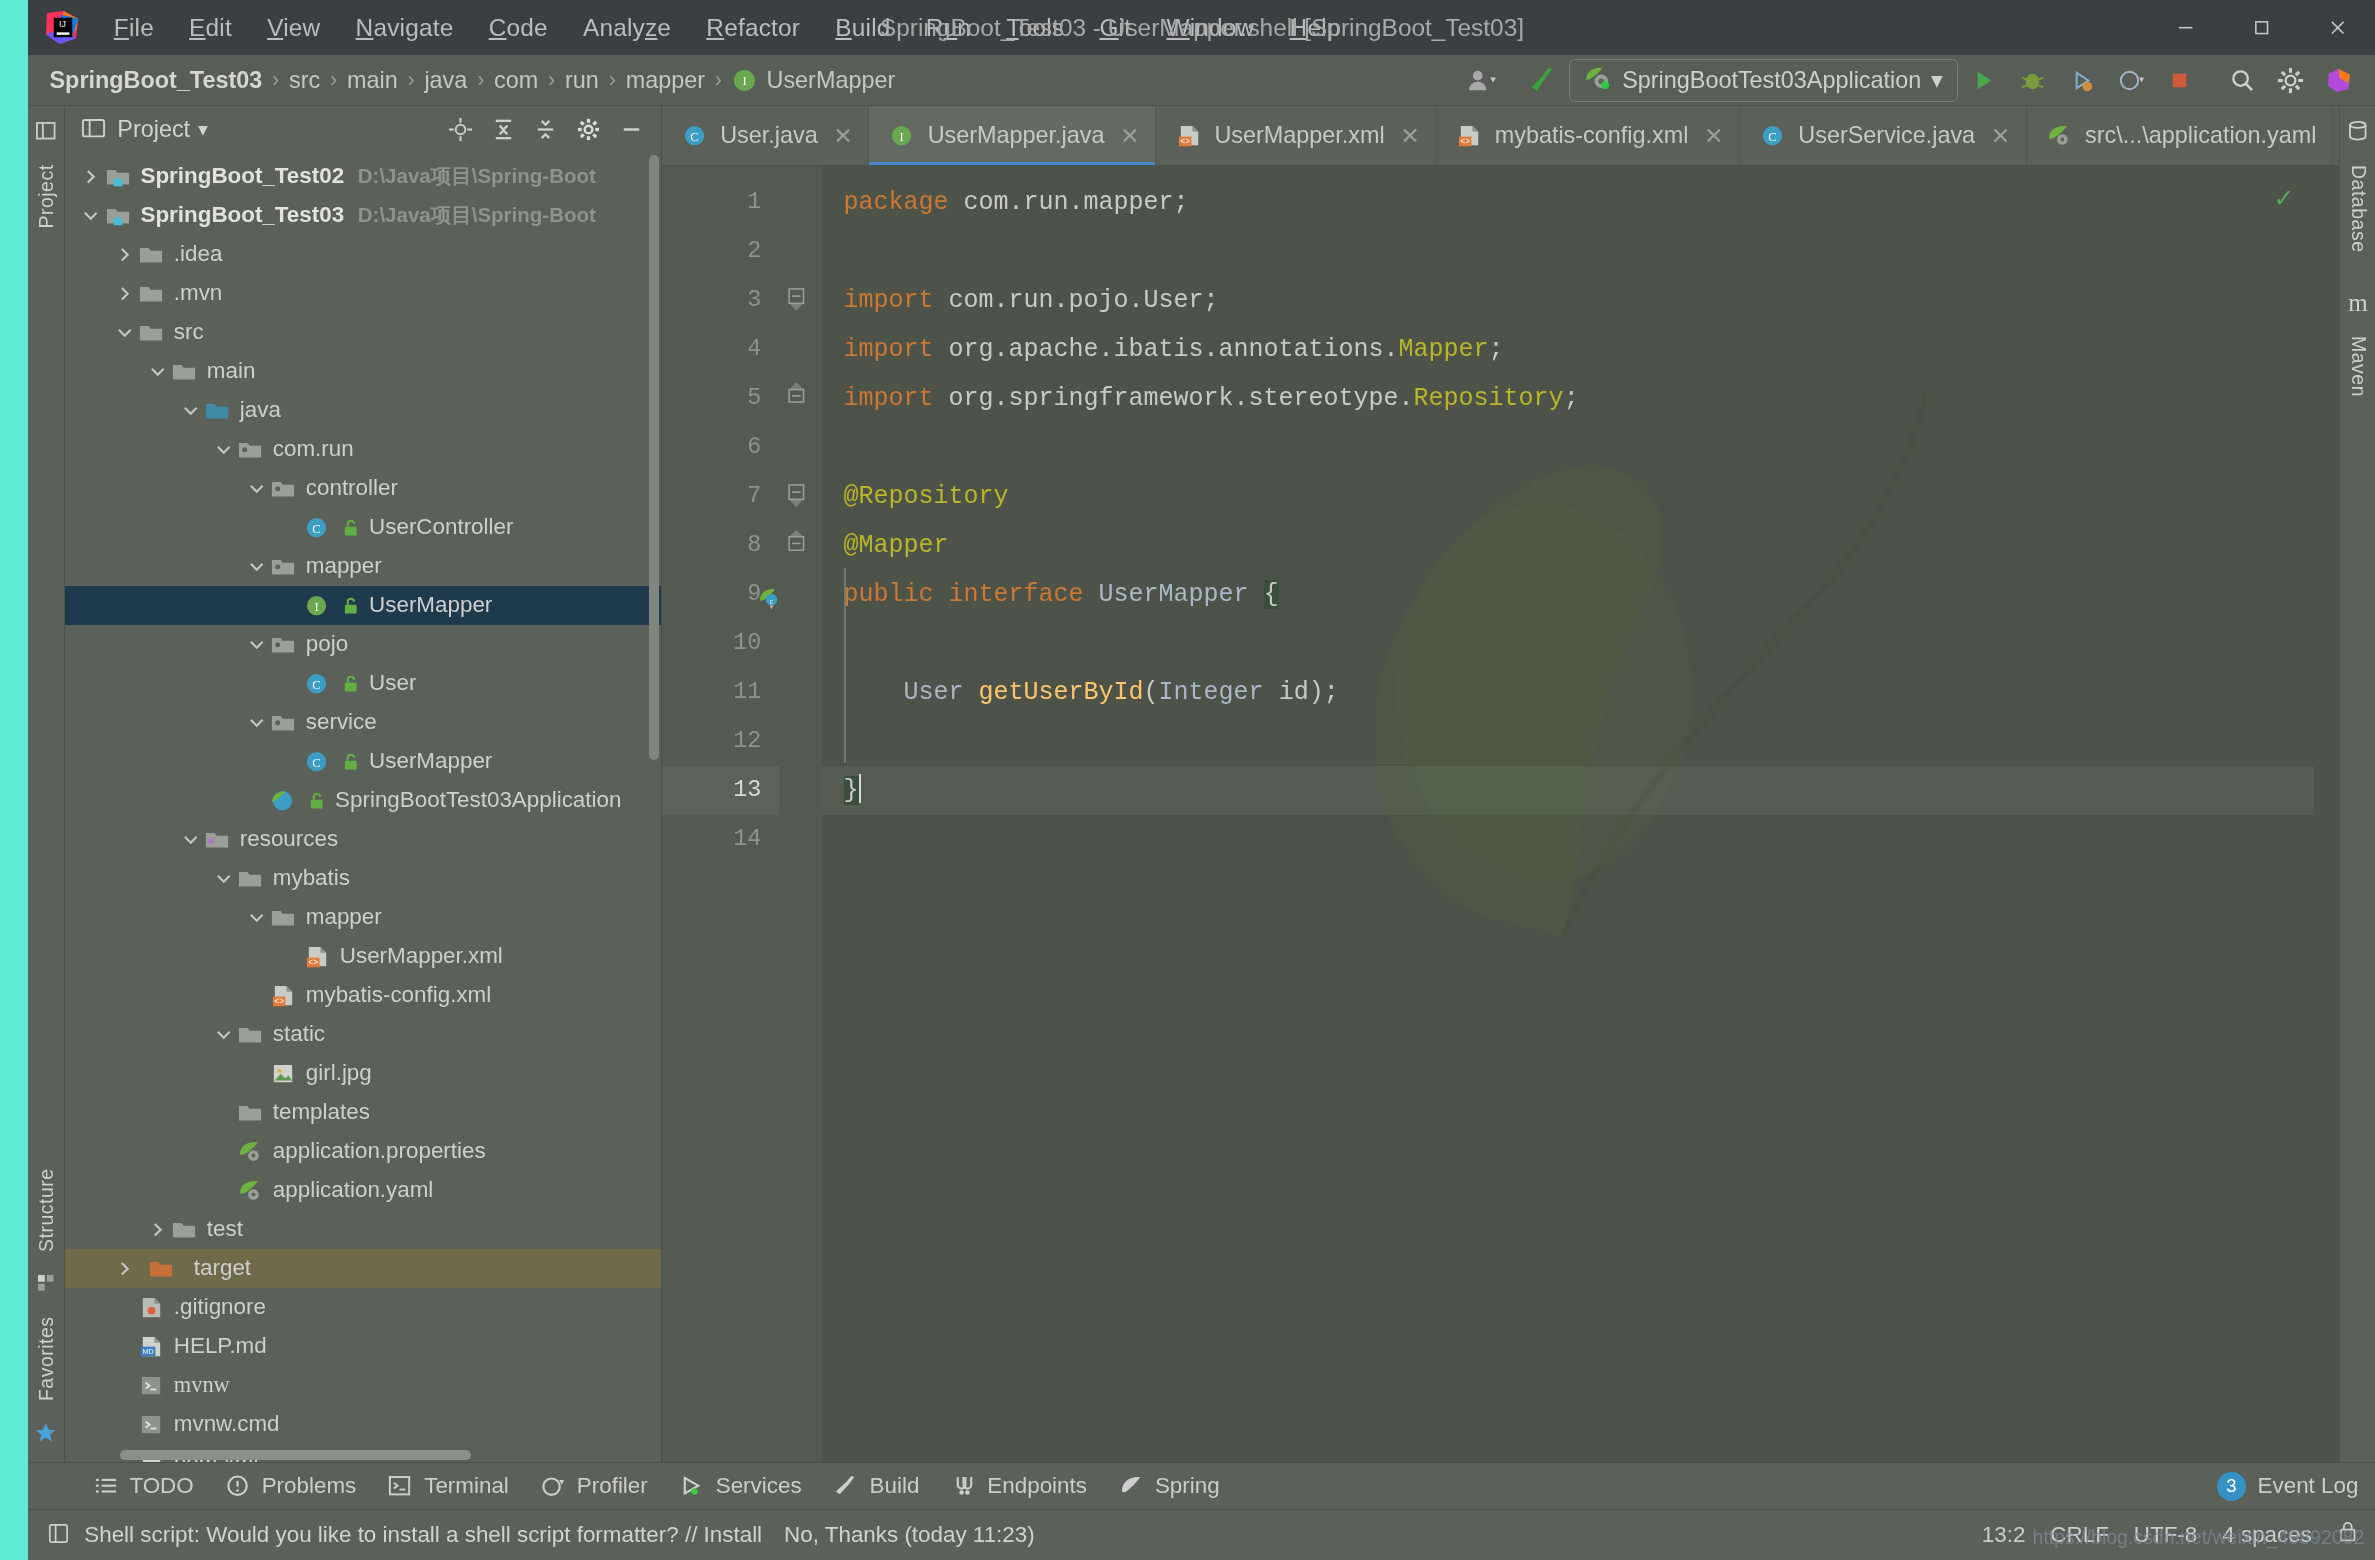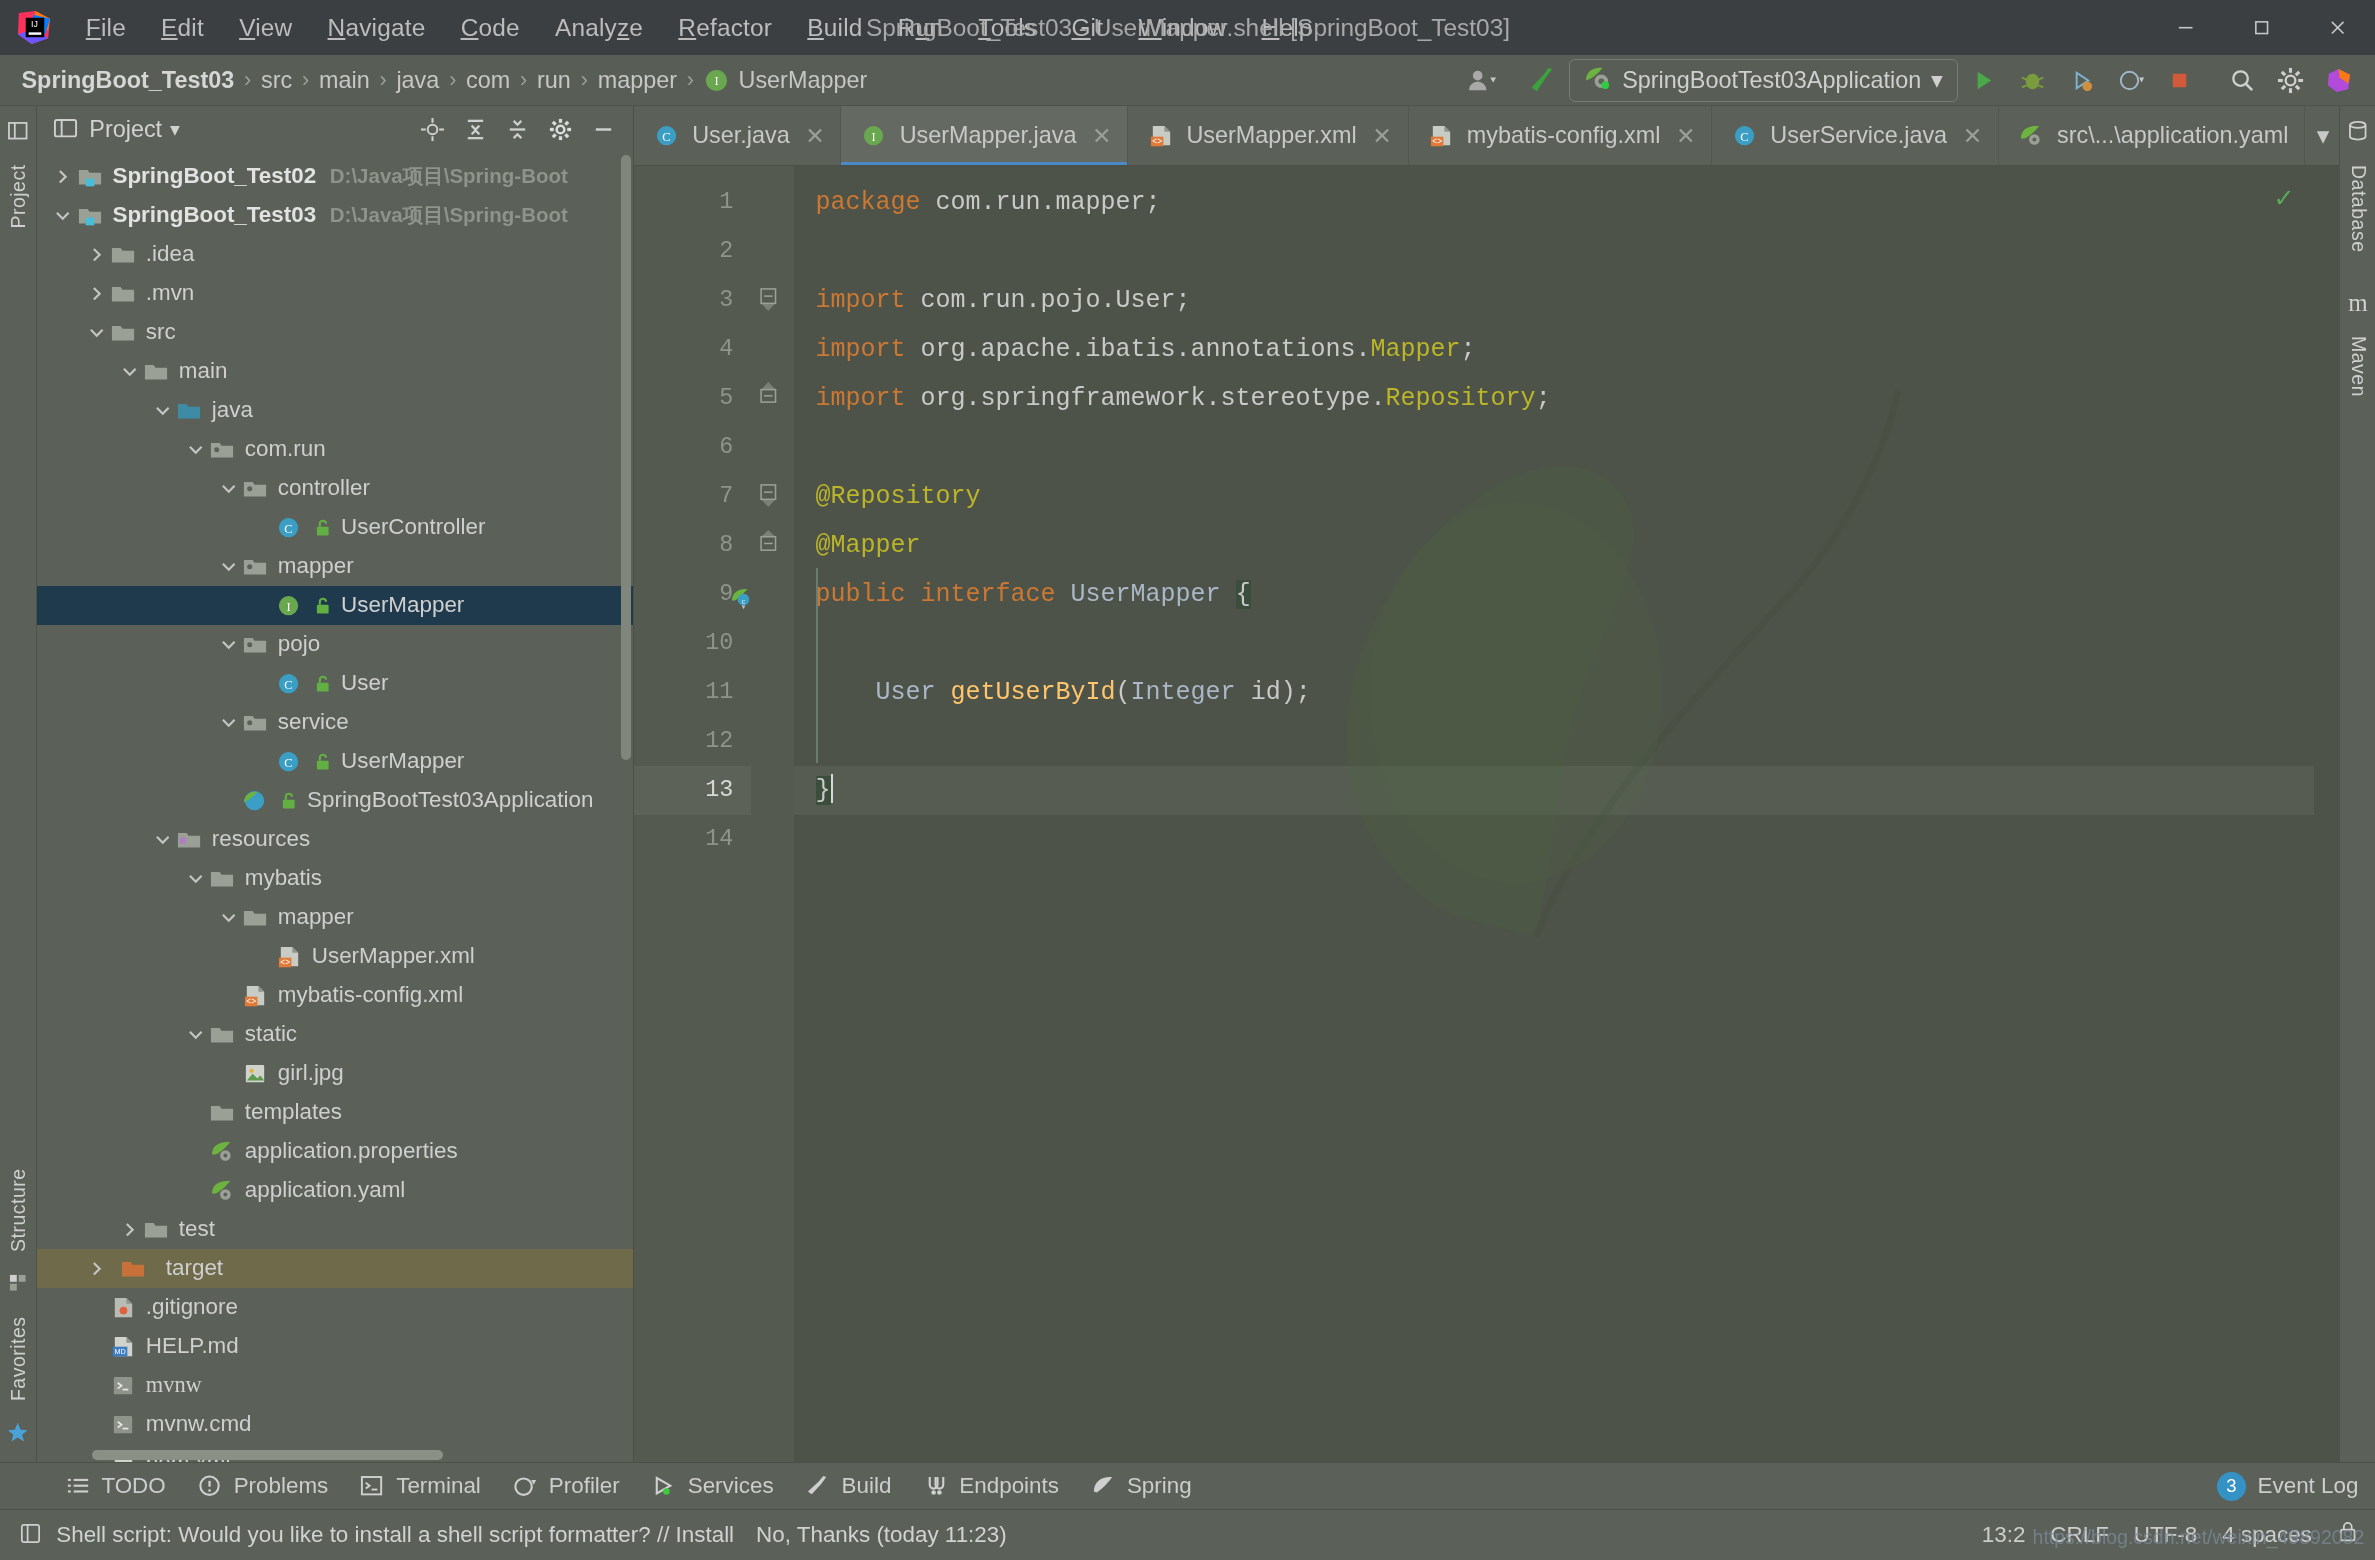--- a/index.html
+++ b/index.html
@@ -4,21 +4,21 @@
 <style>
   * { box-sizing: border-box; margin:0; padding:0; }
   html,body { width:2376px; height:1560px; overflow:hidden; }
   body {
     font-family: "Liberation Sans", sans-serif;
     background:#3c3f41;
     color:#bbbbbb;
     -webkit-font-smoothing: antialiased;
   }
   #app { position:relative; width:2376px; height:1560px;
-         background:#5eead4; display:flex; flex-direction:column; }
+         background:#5eead4; display:flex; flex-direction:column;padding-left:28px; }
 
   
   .titlebar { height:55px; background:#3c3f41; display:flex; align-items:center;
               flex:0 0 55px; position:relative; }
   .ij-logo { width:37px; height:37px; margin-left:15.6px; margin-right:15.6px; position:relative; flex:0 0 37px;}
   .menu { display:flex; align-items:center; gap:0px; }
   .menu-item { padding:5.9px 17.6px; font-size:24.4px; color:#bcbcbc; cursor:default;
                letter-spacing:0.2px; }
   .menu-item .mn { text-decoration:underline; }
   .win-title { position:absolute; left:50%; transform:translateX(-50%);

